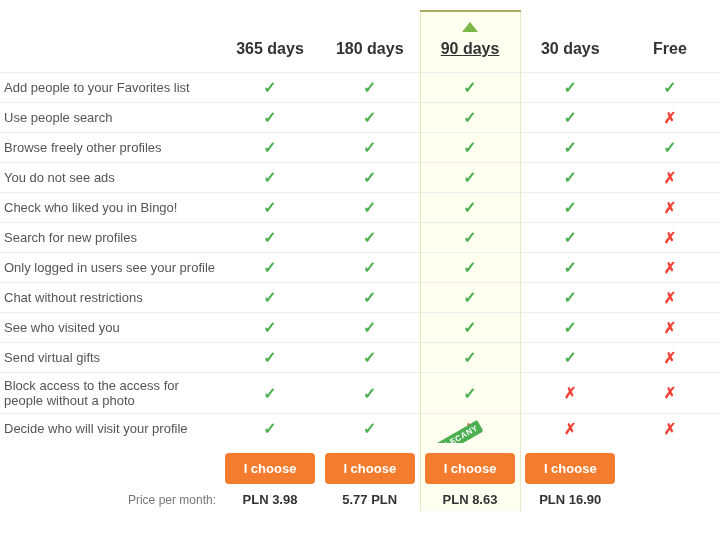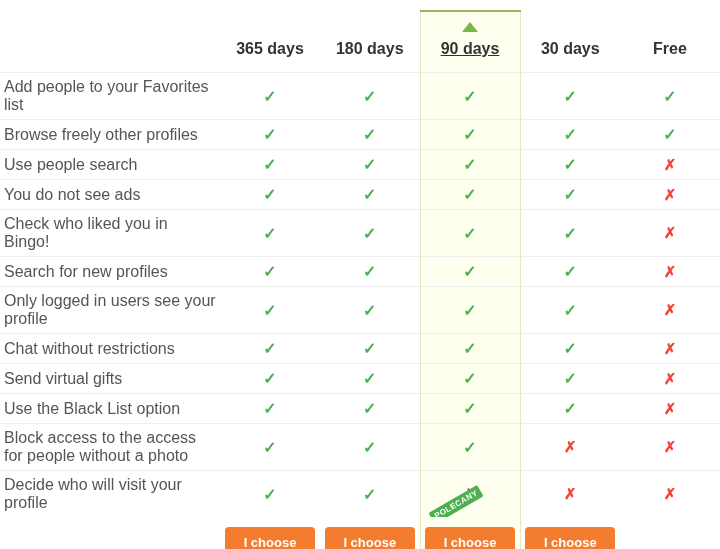--- a/index.html
+++ b/index.html
@@ -15,21 +15,21 @@
     }
     table {
       width: 100%;
       border-collapse: collapse;
     }
     .feature-col {
       width: 220px;
       padding: 6px 8px;
       text-align: left;
       color: #555;
-      font-size: 16px;
+      font-size: 13px;
     }
     .plan-col {
       width: 100px;
       text-align: center;
       padding: 6px 4px;
       font-size: 11.5px;
     }
     .header-row th {
       padding: 10px 4px 14px;
       text-align: center;
@@ -157,36 +157,36 @@
     <tbody id="features-tbody">
     <tr class="feature-row">
           <td class="feature-col">Add people to your Favorites list</td>
           <td class="plan-col" style="text-align: center;"><span class="check">✓</span></td>
           <td class="plan-col" style="text-align: center;"><span class="check">✓</span></td>
           <td class="plan-col highlight-col" style="text-align: center;"><span class="check">✓</span></td>
           <td class="plan-col" style="text-align: center;"><span class="check">✓</span></td>
           <td class="plan-col" style="text-align: center;"><span class="check">✓</span></td>
         </tr>
         <tr class="feature-row">
+          <td class="feature-col">Use people search</td>
+          <td class="plan-col" style="text-align: center;"><span class="check">✓</span></td>
+          <td class="plan-col" style="text-align: center;"><span class="check">✓</span></td>
+          <td class="plan-col highlight-col" style="text-align: center;"><span class="check">✓</span></td>
+          <td class="plan-col" style="text-align: center;"><span class="check">✓</span></td>
+          <td class="plan-col" style="text-align: center;"><span class="cross">✗</span></td>
+        </tr>
+        <tr class="feature-row">
           <td class="feature-col">Browse freely other profiles</td>
           <td class="plan-col" style="text-align: center;"><span class="check">✓</span></td>
           <td class="plan-col" style="text-align: center;"><span class="check">✓</span></td>
           <td class="plan-col highlight-col" style="text-align: center;"><span class="check">✓</span></td>
           <td class="plan-col" style="text-align: center;"><span class="check">✓</span></td>
           <td class="plan-col" style="text-align: center;"><span class="check">✓</span></td>
         </tr>
         <tr class="feature-row">
-          <td class="feature-col">Use people search</td>
-          <td class="plan-col" style="text-align: center;"><span class="check">✓</span></td>
-          <td class="plan-col" style="text-align: center;"><span class="check">✓</span></td>
-          <td class="plan-col highlight-col" style="text-align: center;"><span class="check">✓</span></td>
-          <td class="plan-col" style="text-align: center;"><span class="check">✓</span></td>
-          <td class="plan-col" style="text-align: center;"><span class="cross">✗</span></td>
-        </tr>
-        <tr class="feature-row">
           <td class="feature-col">You do not see ads</td>
           <td class="plan-col" style="text-align: center;"><span class="check">✓</span></td>
           <td class="plan-col" style="text-align: center;"><span class="check">✓</span></td>
           <td class="plan-col highlight-col" style="text-align: center;"><span class="check">✓</span></td>
           <td class="plan-col" style="text-align: center;"><span class="check">✓</span></td>
           <td class="plan-col" style="text-align: center;"><span class="cross">✗</span></td>
         </tr>
         <tr class="feature-row">
           <td class="feature-col">Check who liked you in Bingo!</td>
           <td class="plan-col" style="text-align: center;"><span class="check">✓</span></td>
@@ -213,29 +213,29 @@
         </tr>
         <tr class="feature-row">
           <td class="feature-col">Chat without restrictions</td>
           <td class="plan-col" style="text-align: center;"><span class="check">✓</span></td>
           <td class="plan-col" style="text-align: center;"><span class="check">✓</span></td>
           <td class="plan-col highlight-col" style="text-align: center;"><span class="check">✓</span></td>
           <td class="plan-col" style="text-align: center;"><span class="check">✓</span></td>
           <td class="plan-col" style="text-align: center;"><span class="cross">✗</span></td>
         </tr>
         <tr class="feature-row">
+          <td class="feature-col">See who visited you</td>
+          <td class="plan-col" style="text-align: center;"><span class="check">✓</span></td>
+          <td class="plan-col" style="text-align: center;"><span class="check">✓</span></td>
+          <td class="plan-col highlight-col" style="text-align: center;"><span class="check">✓</span></td>
+          <td class="plan-col" style="text-align: center;"><span class="check">✓</span></td>
+          <td class="plan-col" style="text-align: center;"><span class="cross">✗</span></td>
+        </tr>
+        <tr class="feature-row">
           <td class="feature-col">Send virtual gifts</td>
-          <td class="plan-col" style="text-align: center;"><span class="check">✓</span></td>
-          <td class="plan-col" style="text-align: center;"><span class="check">✓</span></td>
-          <td class="plan-col highlight-col" style="text-align: center;"><span class="check">✓</span></td>
-          <td class="plan-col" style="text-align: center;"><span class="check">✓</span></td>
-          <td class="plan-col" style="text-align: center;"><span class="cross">✗</span></td>
-        </tr>
-        <tr class="feature-row">
-          <td class="feature-col">Use the Black List option</td>
           <td class="plan-col" style="text-align: center;"><span class="check">✓</span></td>
           <td class="plan-col" style="text-align: center;"><span class="check">✓</span></td>
           <td class="plan-col highlight-col" style="text-align: center;"><span class="check">✓</span></td>
           <td class="plan-col" style="text-align: center;"><span class="check">✓</span></td>
           <td class="plan-col" style="text-align: center;"><span class="cross">✗</span></td>
         </tr>
         <tr class="feature-row">
           <td class="feature-col">Block access to the access for people without a photo</td>
           <td class="plan-col" style="text-align: center;"><span class="check">✓</span></td>
           <td class="plan-col" style="text-align: center;"><span class="check">✓</span></td>

